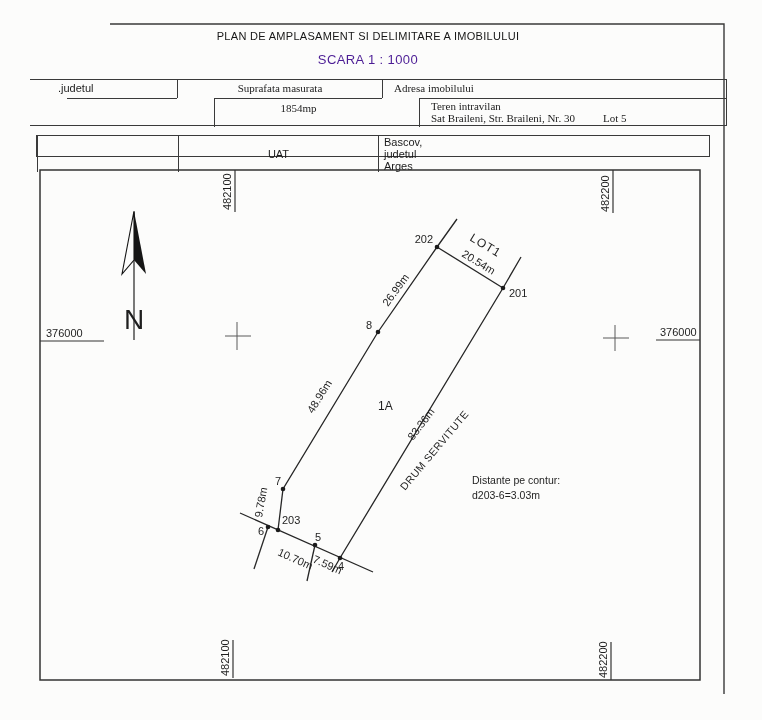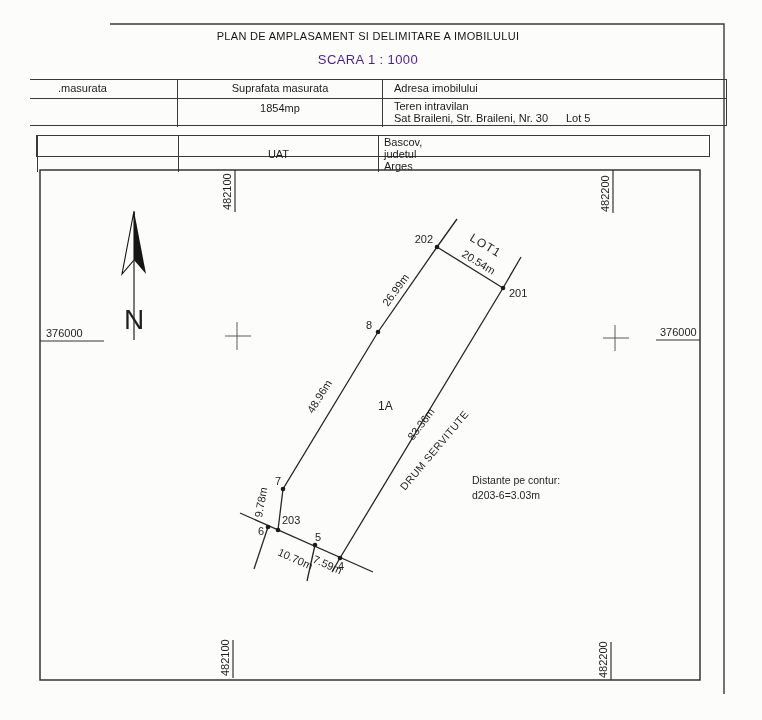--- a/index.html
+++ b/index.html
@@ -15,22 +15,22 @@
     position:absolute;top:52px;left:18px;width:700px;text-align:center;
     font-size:13px;letter-spacing:.4px;color:#4c1d95;
   }
   .info-table{
     position:absolute;left:30px;top:79px;width:697px;height:47px;
     border-top:1.4px solid #3a3a3a;border-right:1.4px solid #3a3a3a;border-bottom:1.4px solid #3a3a3a;
     display:grid;grid-template-columns:147px 205px 345px;grid-template-rows:18px 29px;
     font-size:11px;box-sizing:border-box;
   }
   .info-table .cell{box-sizing:border-box;position:relative;}
-  .info-table .c2,.info-table .c3{border-left:1.2px solid #3a3a3a;}
-  .info-table .r2{border-top:1.2px solid #3a3a3a;}
+  .info-table .c2,.info-table .c3{border-left:1.2px solid #3a3a3a;font-family:Liberation Serif, serif;}
+  .info-table .r2{border-top:1.2px solid #3a3a3a;margin-left:37px;}
   .cell.head1{padding:2px 0 0 28px;}
   .cell.head2{text-align:center;padding-top:2px;}
   .cell.head3{padding:2px 12px 0 11px;}
   .cell.area-val{text-align:center;padding-top:3px;}
   .cell.addr{padding:2px 0 0 11px;line-height:11.5px;}
   .lot{position:absolute;left:183px;top:13.5px;}
   .cf-table{
     position:absolute;left:36px;top:135px;width:674px;height:22px;
     border:1.3px solid #3a3a3a;display:grid;
     grid-template-columns:141px 200px 53px 280px;font-size:11px;box-sizing:border-box;
@@ -45,21 +45,21 @@
   .t10{font-size:10.5px;}
   .t12{font-size:12px;}
 </style>
 </head>
 <body>
 
 <div class="title">PLAN DE AMPLASAMENT SI DELIMITARE A IMOBILULUI</div>
 <div class="scale">SCARA 1 : 1000</div>
 
 <div class="info-table">
-  <div class="cell c1 head1">.masurata</div>
+  <div class="cell c1 head1">.judetul</div>
   <div class="cell c2 head2">Suprafata masurata</div>
   <div class="cell c3 head3">Adresa imobilului</div>
   <div class="cell c1 r2"></div>
   <div class="cell c2 r2 area-val">1854mp</div>
   <div class="cell c3 r2 addr">
     <div>Teren intravilan</div>
     <div>Sat Braileni, Str. Braileni, Nr. 30</div>
     <div class="lot">Lot 5</div>
   </div>
 </div>

